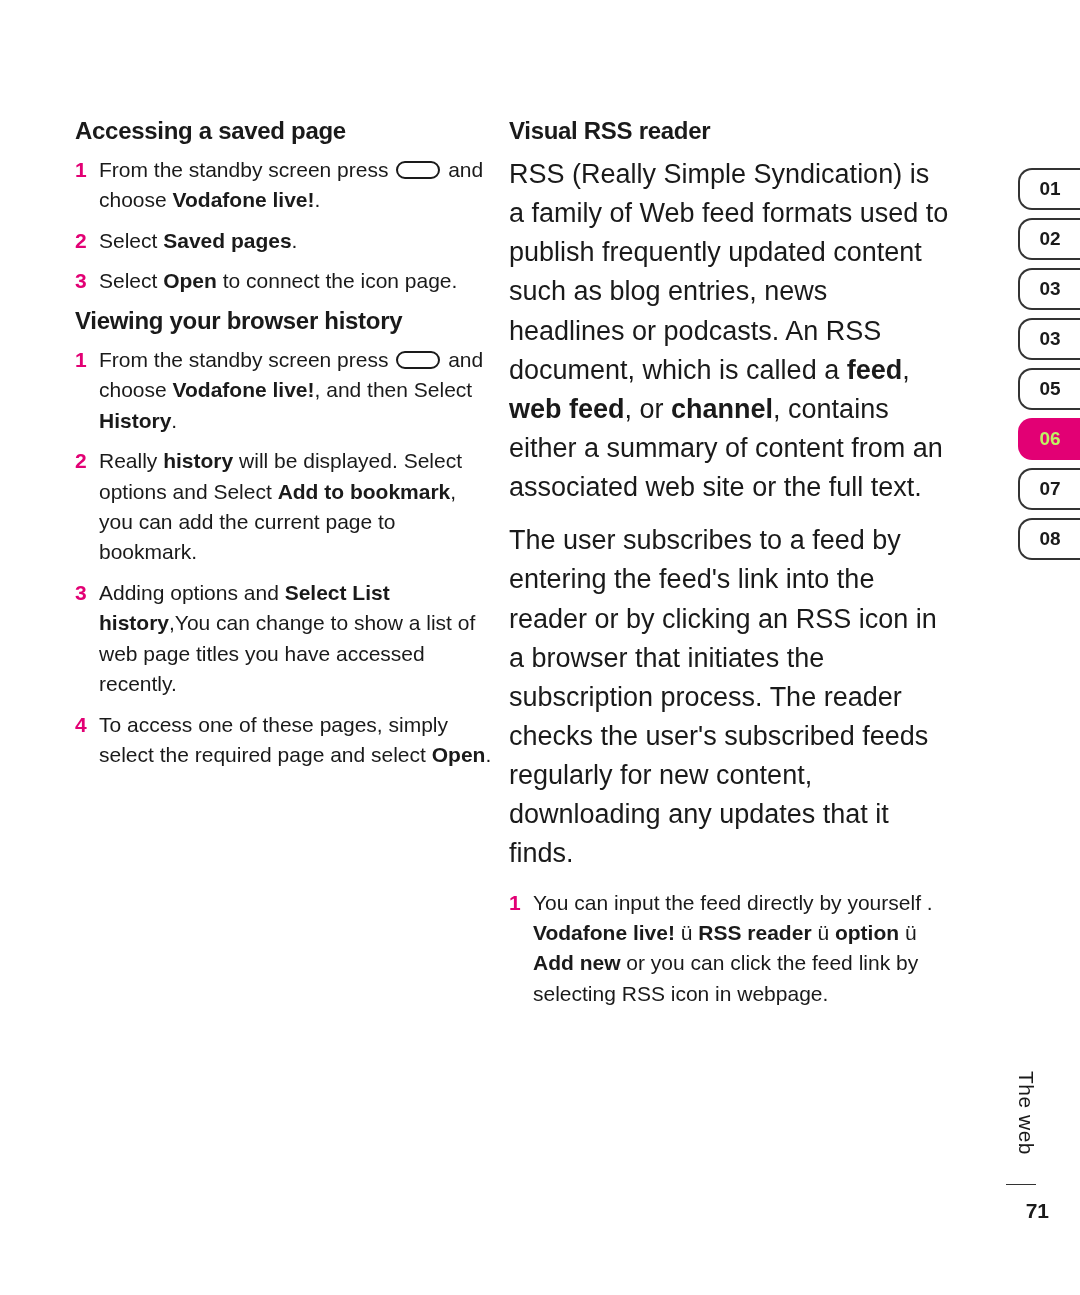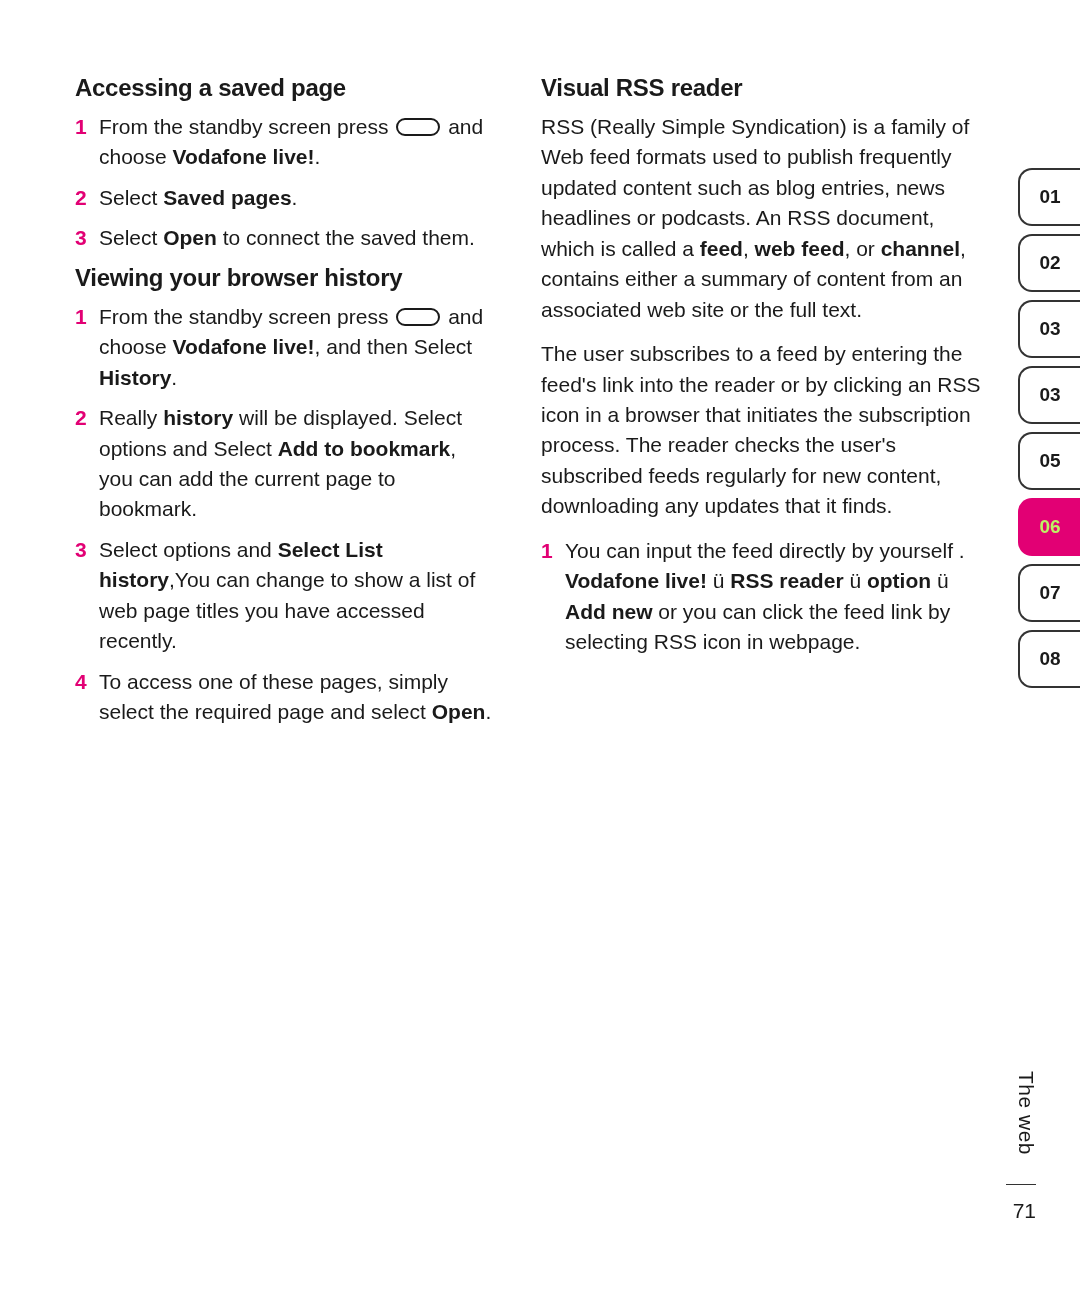--- a/index.html
+++ b/index.html
@@ -5,23 +5,23 @@
   * { margin: 0; padding: 0; box-sizing: border-box; }
   body {
     width: 1080px;
     height: 1295px;
     background: #fff;
     font-family: "Myriad Pro", "Segoe UI", Arial, sans-serif;
     color: #1a1a1a;
     position: relative;
   }
   .page {
-    padding: 74px 60px 60px 75px;
-    display: flex;
-    gap: 46px;
+    padding: 117px 60px 60px 75px;
+    display: flex;
+    gap: 14px;
   }
   .col {
     flex: 1;
     max-width: 420px;
   }
   .col-right { max-width: 440px; }
   h2 {
     font-size: 24px;
     font-weight: 700;
     margin-top: 8px;
@@ -38,21 +38,21 @@
     margin-bottom: 10px;
   }
   .num {
     color: #e20074;
     font-weight: 700;
     min-width: 14px;
   }
   .li-body { flex: 1; }
   b { font-weight: 700; }
   p.para {
-    font-size: 21px;
+    font-size: 27px;
     line-height: 1.45;
     margin-bottom: 14px;
   }
   .btn-icon {
     display: inline-block;
     width: 44px;
     height: 18px;
     border: 2px solid #1a1a1a;
     border-radius: 9px;
     vertical-align: -2px;
@@ -64,21 +64,21 @@
   .sidetabs {
     position: absolute;
     right: 0;
     top: 168px;
     display: flex;
     flex-direction: column;
     gap: 8px;
   }
   .sidetab {
     width: 62px;
-    height: 58px;
+    height: 42px;
     border: 2px solid #333;
     border-right: none;
     border-radius: 14px 0 0 14px;
     display: flex;
     align-items: center;
     justify-content: center;
     font-size: 19px;
     font-weight: 700;
     background: #fff;
   }
@@ -99,23 +99,24 @@
   }
   .section-rule {
     position: absolute;
     right: 44px;
     bottom: 110px;
     width: 30px;
     border-top: 1px solid #333;
   }
   .page-num {
     position: absolute;
-    right: 44px;
+    right: 31px;
     bottom: 72px;
     font-size: 21px;
+    font-weight: bold;
   }
 </style>
 </head>
 <body>
 
 <div class="page">
   <div class="col">
     <h2>Accessing a saved page</h2>
     <div class="ol">
       <div class="li">
@@ -126,21 +127,21 @@
       </div>
       <div class="li">
         <span class="num">2</span>
         <span class="li-body">
           <span>Select </span><b>Saved pages</b><span>.</span>
         </span>
       </div>
       <div class="li">
         <span class="num">3</span>
         <span class="li-body">
-          <span>Select </span><b>Open</b><span> to connect the saved them.</span>
+          <span>Select </span><b>Open</b><span> to connect the icon page.</span>
         </span>
       </div>
     </div>
 
     <h2>Viewing your browser history</h2>
     <div class="ol">
       <div class="li">
         <span class="num">1</span>
         <span class="li-body">
           <span>From the standby screen press </span><span class="btn-icon"></span><span> and choose </span><b>Vodafone live!</b><span>, and then Select </span><b>History</b><span>.</span>
@@ -148,21 +149,21 @@
       </div>
       <div class="li">
         <span class="num">2</span>
         <span class="li-body">
           <span>Really </span><b>history</b><span> will be displayed. Select options and Select </span><b>Add to bookmark</b><span>, you can add the current page to bookmark.</span>
         </span>
       </div>
       <div class="li">
         <span class="num">3</span>
         <span class="li-body">
-          <span>Select options and </span><b>Select List history</b><span>,You can change to show a list of web page titles you have accessed recently.</span>
+          <span>Adding options and </span><b>Select List history</b><span>,You can change to show a list of web page titles you have accessed recently.</span>
         </span>
       </div>
       <div class="li">
         <span class="num">4</span>
         <span class="li-body">
           <span>To access one of these pages, simply select the required page and select </span><b>Open</b><span>.</span>
         </span>
       </div>
     </div>
   </div>

